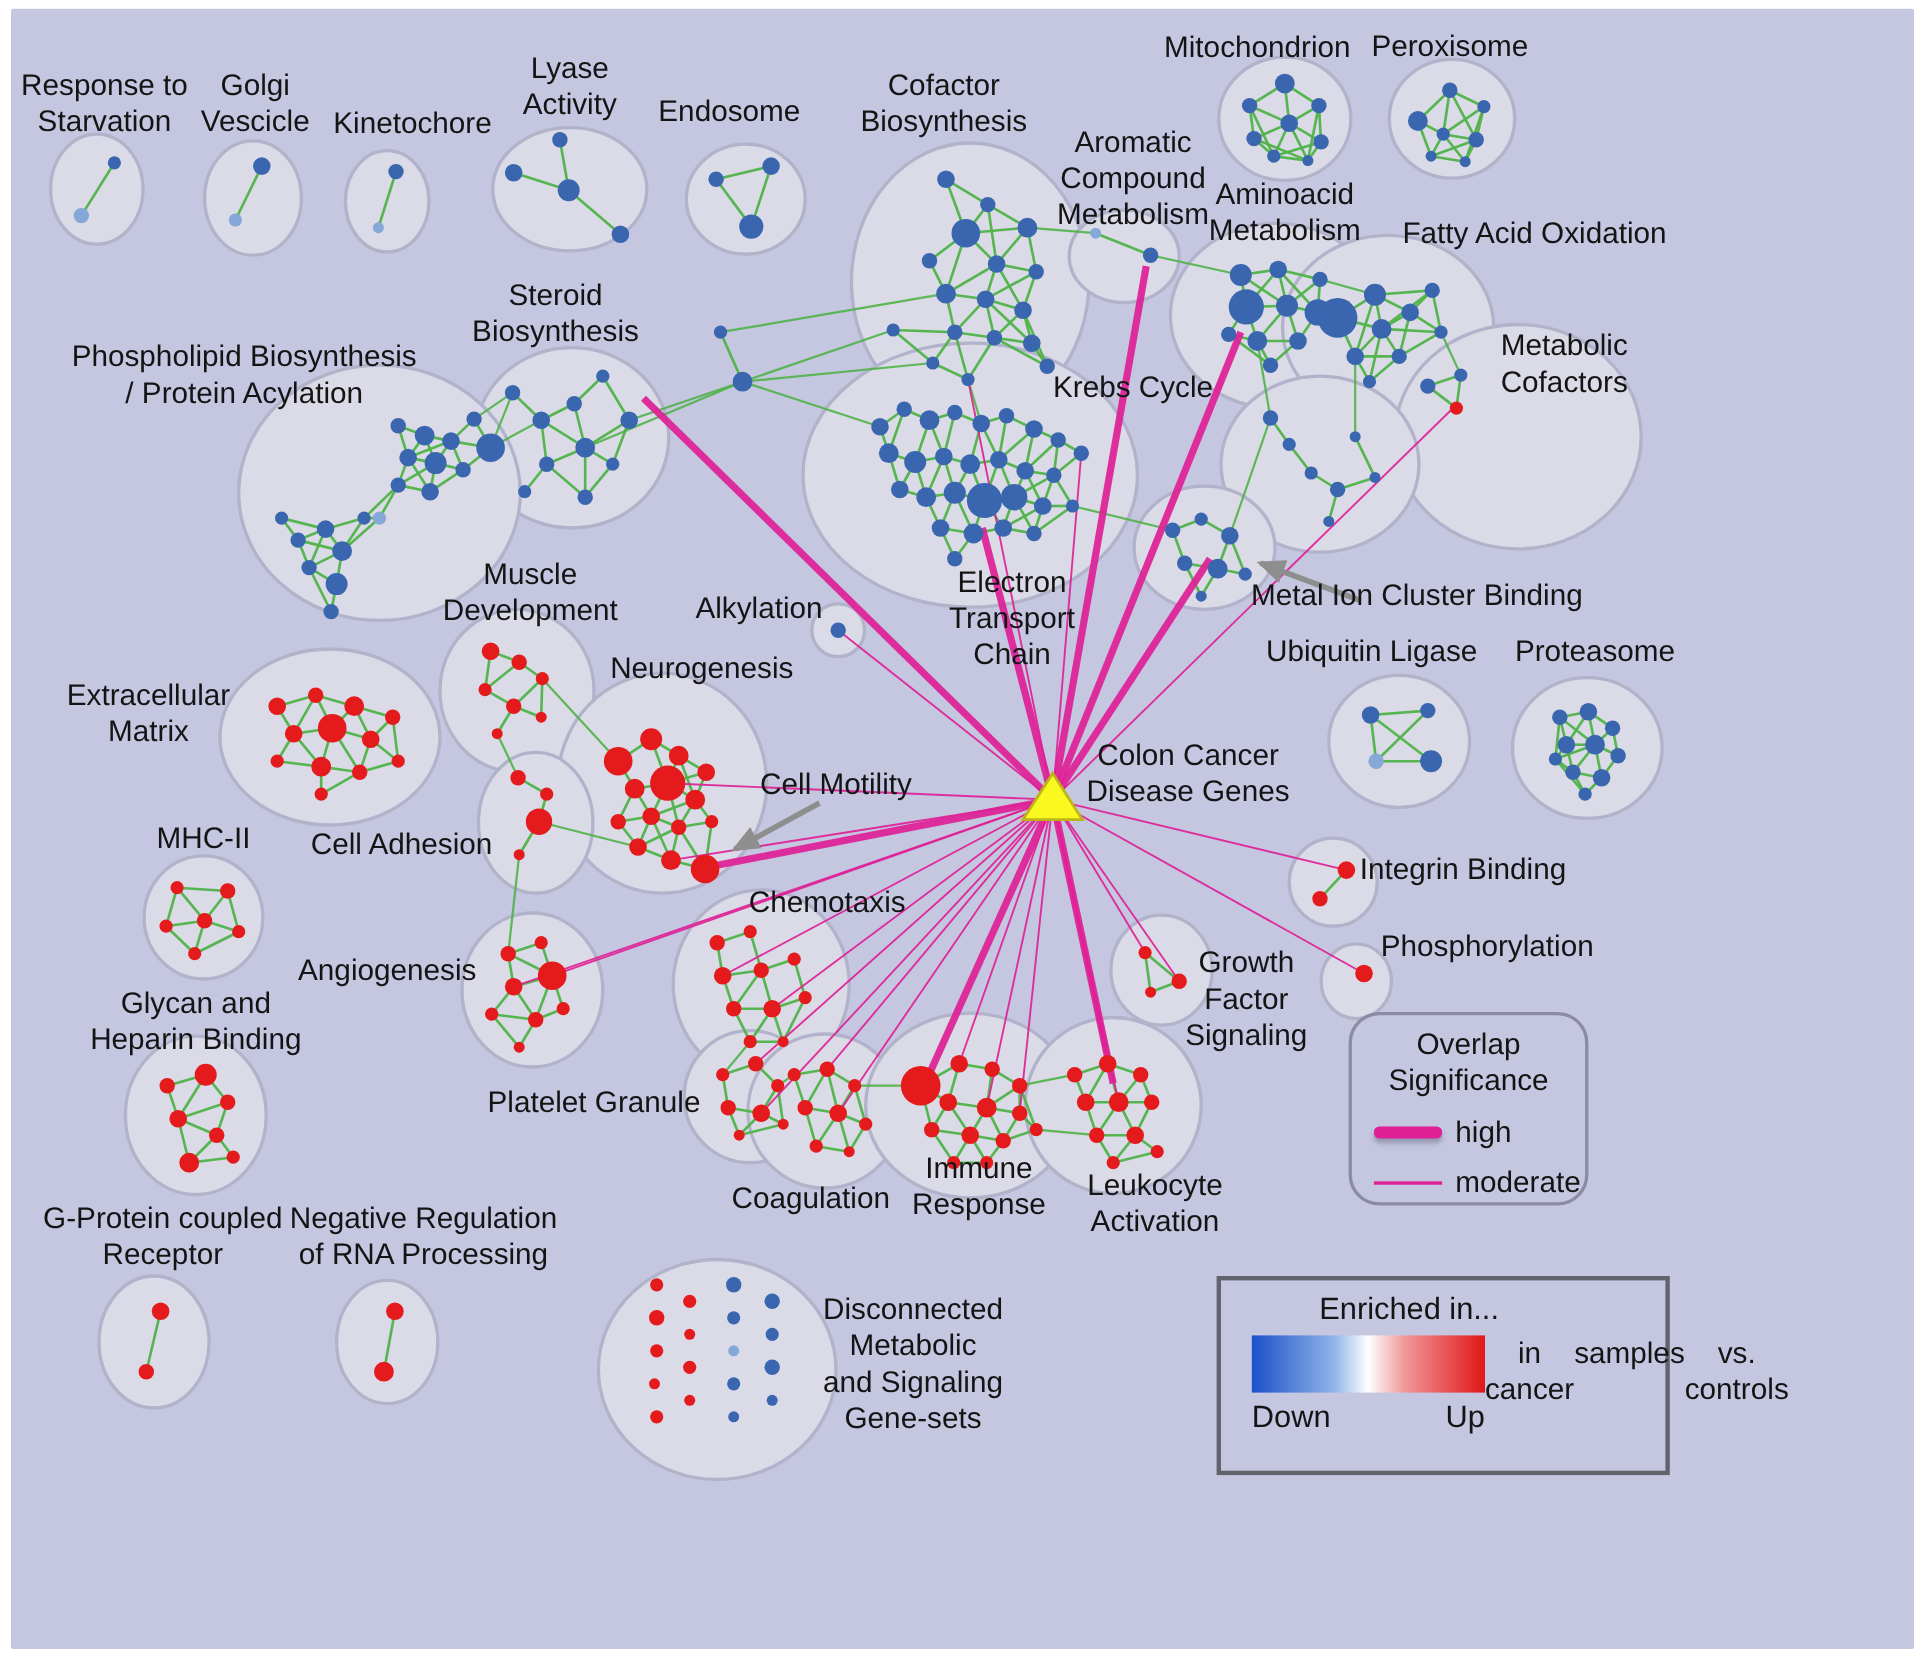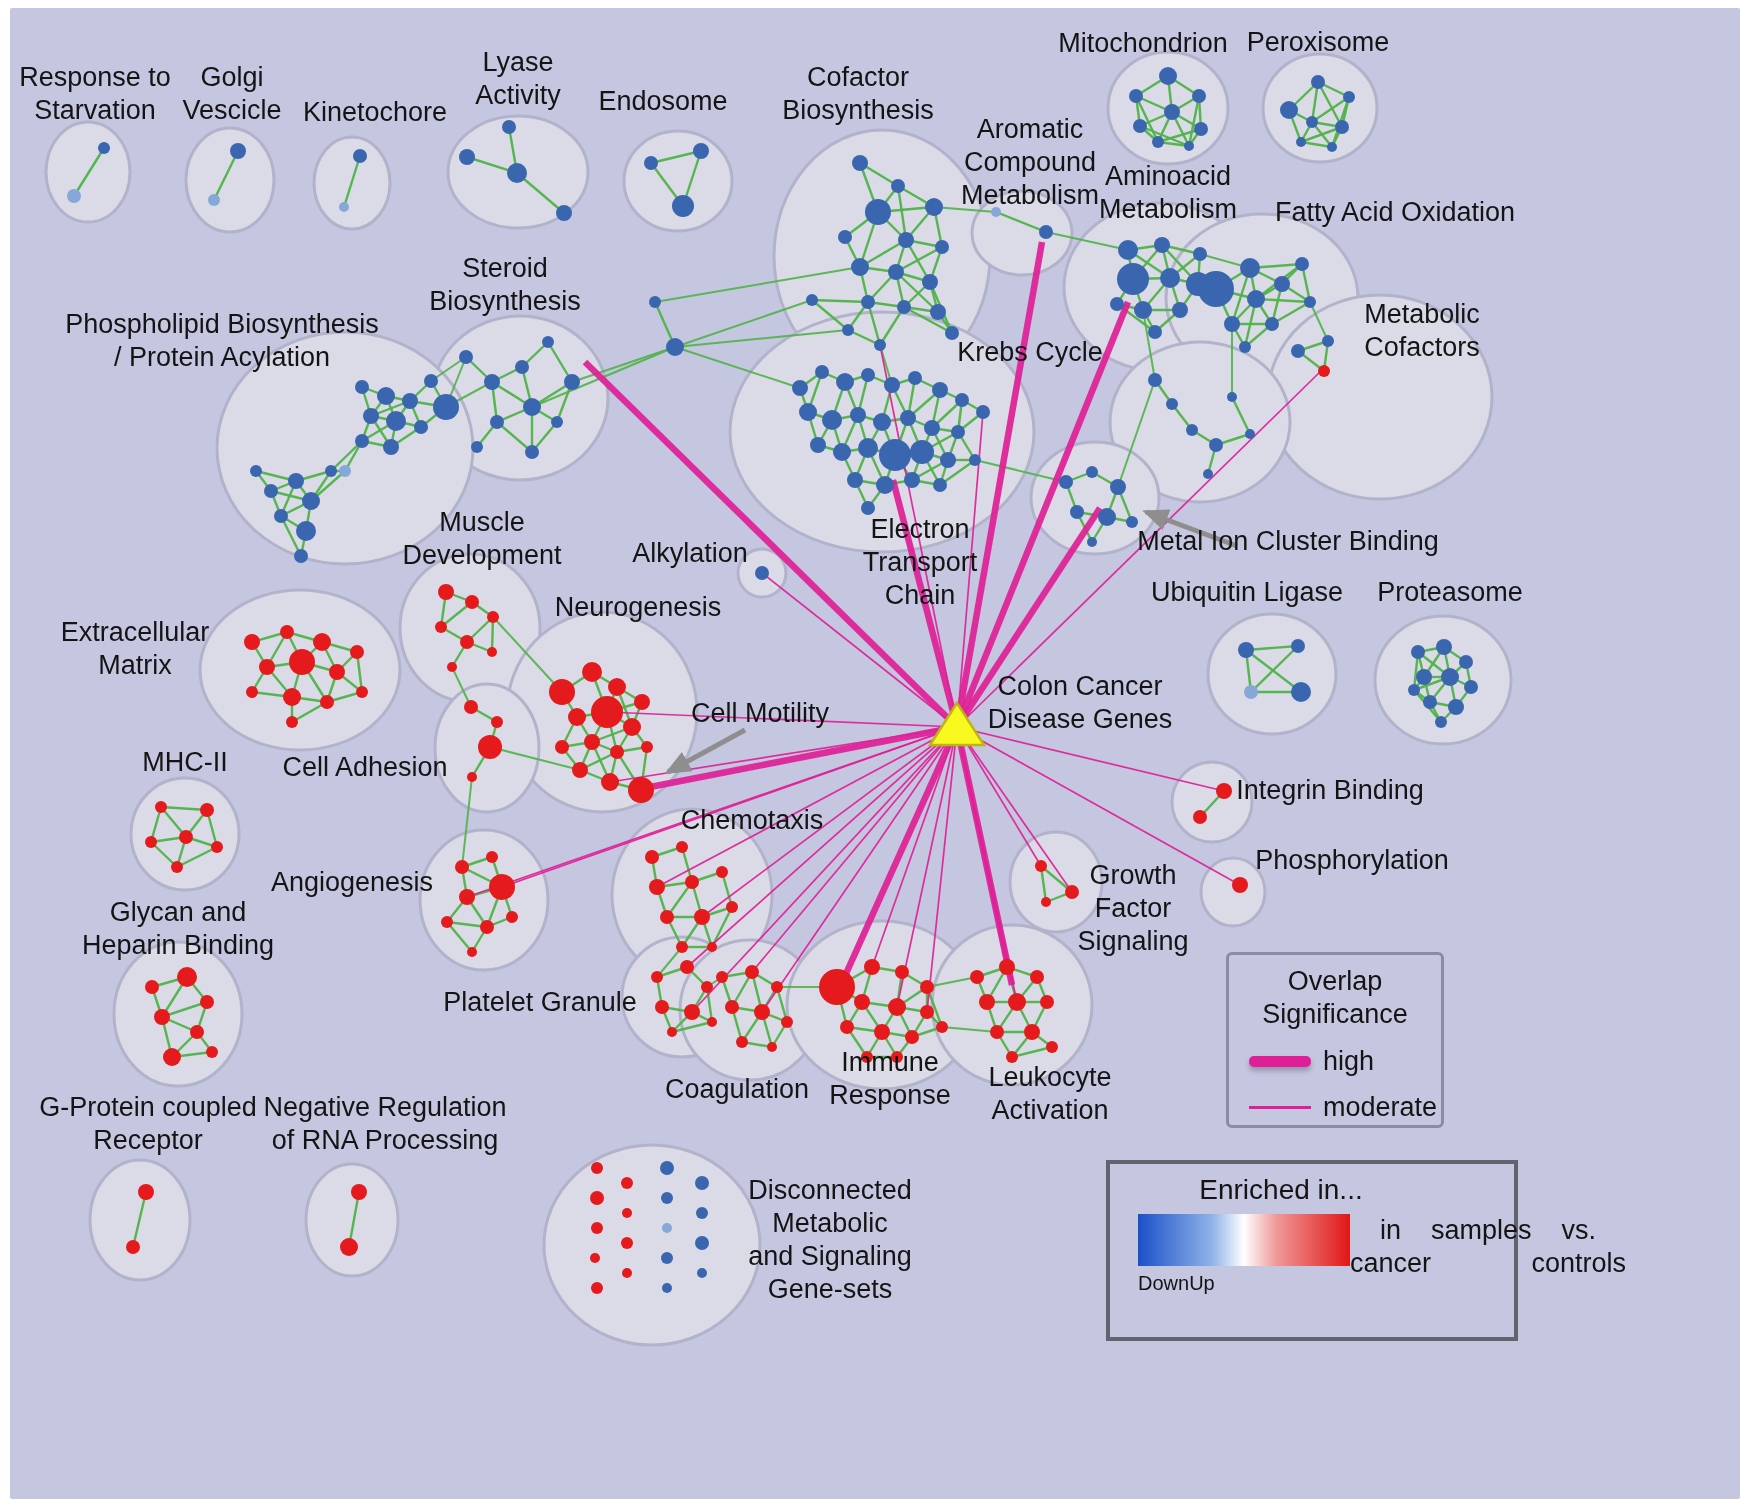--- a/index.html
+++ b/index.html
@@ -2,31 +2,31 @@
 <html><head>
 <meta charset="utf-8">
 <style>
   *{margin:0;padding:0;box-sizing:border-box}
   html,body{background:#ffffff}
   body{font-family:"Liberation Sans",sans-serif;color:#111}
   .stage{position:relative;width:1750px;height:1507px;background:#ffffff;overflow:hidden}
   #diagram{position:absolute;left:0;top:0;display:block}
   #diagram text{font-family:"Liberation Sans",sans-serif}
   .legend{position:absolute;color:#141414}
-  .legend-overlap{left:1226px;top:952px;width:218px;height:176px;border:3px solid #8b8ca3;border-radius:6px;padding-top:10px}
+  .legend-overlap{left:1226px;top:920px;width:218px;height:176px;border:3px solid #8b8ca3;border-radius:28px;padding-top:10px}
   .legend-overlap .legend-title{font-size:27px;line-height:33px;text-align:center}
   .legend-row{display:flex;align-items:center;gap:12px;margin:15px 0 0 20px;font-size:27px}
   .swatch-high{display:inline-block;width:62px;height:11px;border-radius:5px;box-shadow:0 4px 5px rgba(60,60,90,.35)}
   .swatch-moderate{display:inline-block;width:62px;height:3px}
   .legend-enriched{left:1106px;top:1160px;width:412px;height:181px;border:4px solid #63636e;padding:10px 10px 0 10px}
   .legend-enriched .legend-title{font-size:28px;width:250px;margin:0 0 8px 36px;text-align:center}
   .enriched-body{display:flex}
   .gradient-col{width:240px;margin-left:18px}
   .gradient-bar{width:212px;height:52px}
-  .gradient-labels{display:flex;justify-content:flex-start;width:212px;font-size:20px;margin-top:6px}
+  .gradient-labels{display:flex;justify-content:space-between;width:212px;font-size:28px;margin-top:6px}
   .enriched-note{flex:1;font-size:27px;line-height:33px;text-align:center;display:flex;justify-content:center;padding-bottom:8px}
 </style>
 </head>
 <body>
 
 <div class="stage">
   <svg id="diagram" width="1750" height="1507" viewBox="0 0 1750 1507">
       <rect x="10" y="8" width="1730" height="1491" fill="#c5c6e0" rx="2"></rect>
       <defs>
         <marker id="ah" markerUnits="userSpaceOnUse" markerWidth="26" markerHeight="22" refX="22" refY="11" orient="auto">

